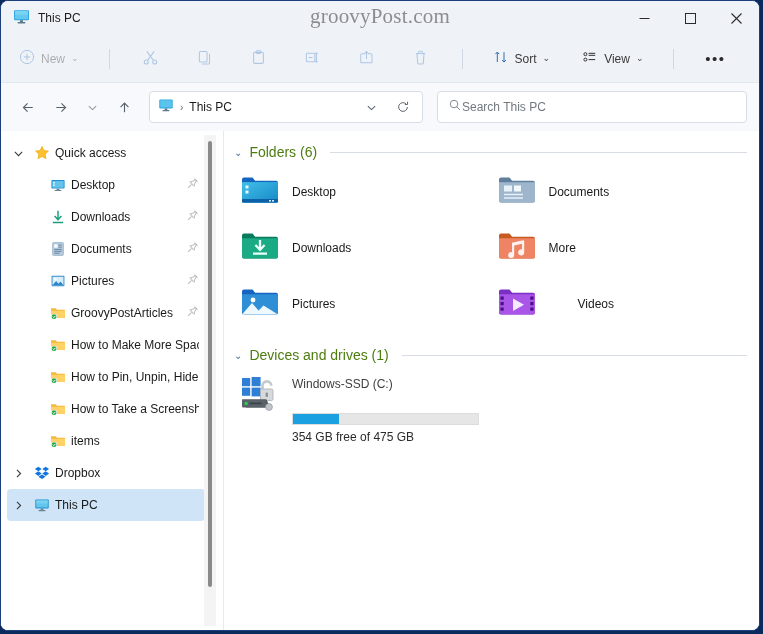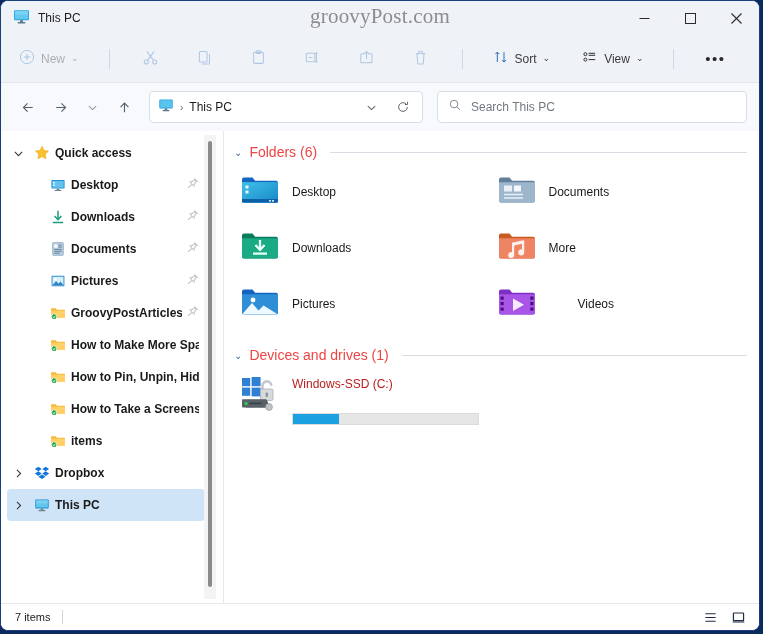--- a/index.html
+++ b/index.html
@@ -151,21 +151,21 @@
   .searchbar {
     width: 310px;
     height: 32px;
     margin-left: 12px;
     background: #ffffff;
     border: 1px solid #d6dde6;
     border-radius: 4px;
     display: flex;
     align-items: center;
     padding: 0 10px;
-    gap: 9px;
+    gap: 0;
   }
   .search-ph { font-size: 12px; color: #707880; }
 
   
   .body {
     flex: 1 1 auto;
     display: flex;
     min-height: 0;
     background: #ffffff;
   }
@@ -204,21 +204,20 @@
   .sb-icon {
     width: 26px; flex: none;
     display: flex; align-items: center; justify-content: center;
   }
   .sb-label {
     font-size: 12px;
     color: #1a1a1a;
     overflow: hidden;
     text-overflow: clip;
     flex: 1 1 auto;
-    font-weight: bold;
   }
   .sb-pin { flex: none; margin-left: 4px; opacity: .55; }
   .sb-indent { padding-left: 16px; }
 
   .sb-track {
     position: absolute;
     right: 7px; top: 4px; bottom: 4px;
     width: 12px;
     background: #f4f4f4;
   }
@@ -243,21 +242,21 @@
   .group-hdr {
     display: flex;
     align-items: center;
     gap: 7px;
     height: 26px;
     margin-bottom: 4px;
   }
   .group-chev { font-size: 10px; color: #4a6d9e; }
   .group-title {
     font-size: 14px;
-    color: #ef4444;
+    color: #4d7c0f;
   }
   .group-line {
     flex: 1 1 auto;
     height: 1px;
     background: #d8dde4;
     margin-left: 6px;
   }
   .grid {
     display: grid;
     grid-template-columns: 1fr 1fr;
@@ -275,21 +274,21 @@
 
   .drive-row {
     display: flex;
     align-items: flex-start;
     gap: 10px;
     padding: 4px 6px;
     border-radius: 4px;
     width: 290px;
   }
   .drive-info { padding-top: 1px; }
-  .drive-name { font-size: 12px; color: #b91c1c; margin-bottom: 22px; }
+  .drive-name { font-size: 12px; color: #404040; margin-bottom: 22px; }
   .bar-track {
     width: 187px;
     height: 12px;
     background: #e6e6e6;
     border: 1px solid #dcdcdc;
   }
   .bar-fill {
     height: 100%;
     background: #1ba1e2;
   }
@@ -848,39 +847,21 @@
                 <rect x="2" y="23.5" width="24.5" height="8" rx="1" fill="#5a6168"></rect>
                 <rect x="4.6" y="26" width="3" height="3" rx=".5" fill="#23d14d"></rect>
                 <rect x="9.5" y="26.6" width="12" height="1.6" fill="#3a4047"></rect>
                 <circle cx="29" cy="31" r="3.4" fill="#bfc4c9" stroke="#9aa0a6" stroke-width=".8"></circle>
               </svg></span>
             <div class="drive-info">
               <div class="drive-name">Windows-SSD (C:)</div>
               <div class="bar-track">
                 <div class="bar-fill" style="width: 25%;"></div>
               </div>
+              <div class="drive-free">354 GB free of 475 GB</div>
             </div>
           </div>
         </div>
     </div>
   </div>
 
-  <div class="statusbar">
-    <span class="status-text">7 items</span>
-    <span class="status-sep"></span>
-    <div class="status-right">
-      <div class="view-btn">
-        <svg width="15" height="15" viewBox="0 0 16 16" fill="none" stroke="#1f2b45" stroke-width="1.3">
-          <line x1="2.5" y1="4" x2="13.5" y2="4"></line>
-          <line x1="2.5" y1="8" x2="13.5" y2="8"></line>
-          <line x1="2.5" y1="12" x2="13.5" y2="12"></line>
-        </svg>
-      </div>
-      <div class="view-btn">
-        <svg width="15" height="15" viewBox="0 0 16 16" fill="none" stroke="#1f2b45" stroke-width="1.3">
-          <rect x="2.6" y="3.2" width="10.8" height="8.2" rx="0.6"></rect>
-          <line x1="1.8" y1="12.8" x2="14.2" y2="12.8"></line>
-        </svg>
-      </div>
-    </div>
-  </div>
 
 </div>
 
 </body></html>

